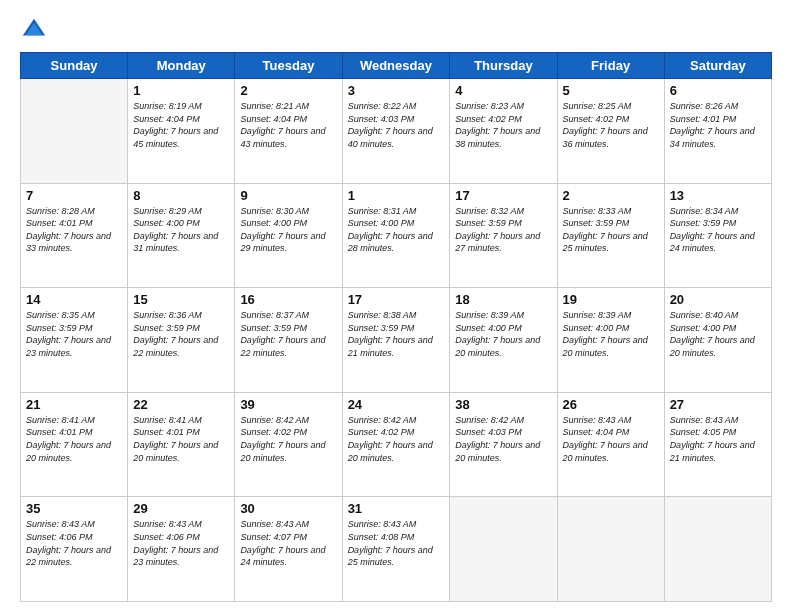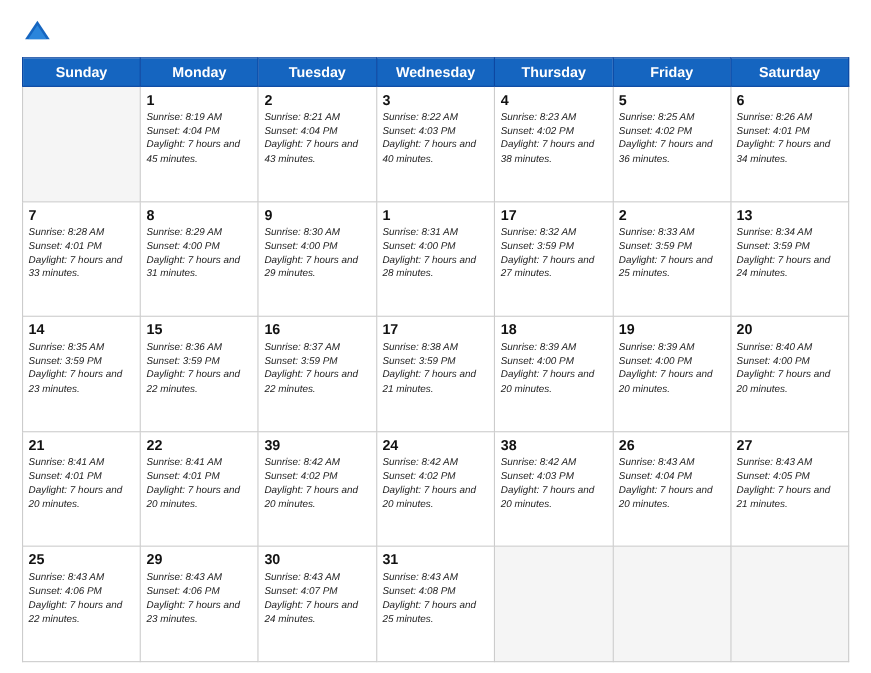--- a/index.html
+++ b/index.html
@@ -239,21 +239,21 @@
             <div class="day-num">26</div>
             <div class="day-info">Sunrise: 8:43 AM<br>Sunset: 4:04 PM<br>Daylight: 7 hours and 20 minutes.</div>
           </td>
           <td>
             <div class="day-num">27</div>
             <div class="day-info">Sunrise: 8:43 AM<br>Sunset: 4:05 PM<br>Daylight: 7 hours and 21 minutes.</div>
           </td>
         </tr>
         <tr>
           <td>
-            <div class="day-num">25</div>
+            <div class="day-num">35</div>
             <div class="day-info">Sunrise: 8:43 AM<br>Sunset: 4:06 PM<br>Daylight: 7 hours and 22 minutes.</div>
           </td>
           <td>
             <div class="day-num">29</div>
             <div class="day-info">Sunrise: 8:43 AM<br>Sunset: 4:06 PM<br>Daylight: 7 hours and 23 minutes.</div>
           </td>
           <td>
             <div class="day-num">30</div>
             <div class="day-info">Sunrise: 8:43 AM<br>Sunset: 4:07 PM<br>Daylight: 7 hours and 24 minutes.</div>
           </td>

